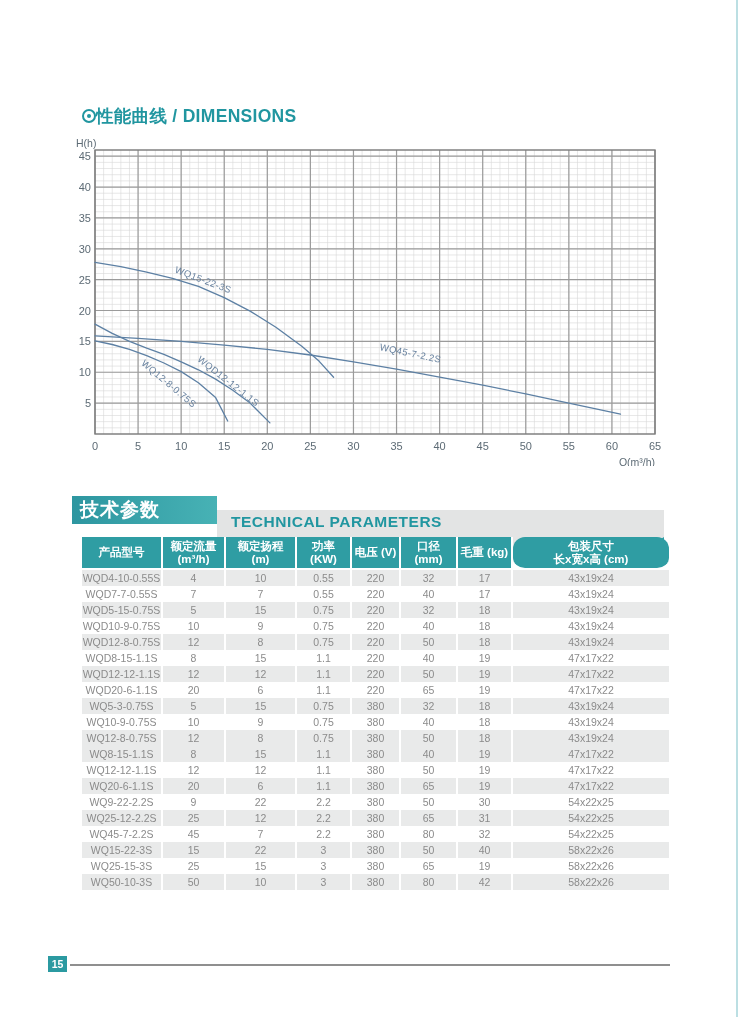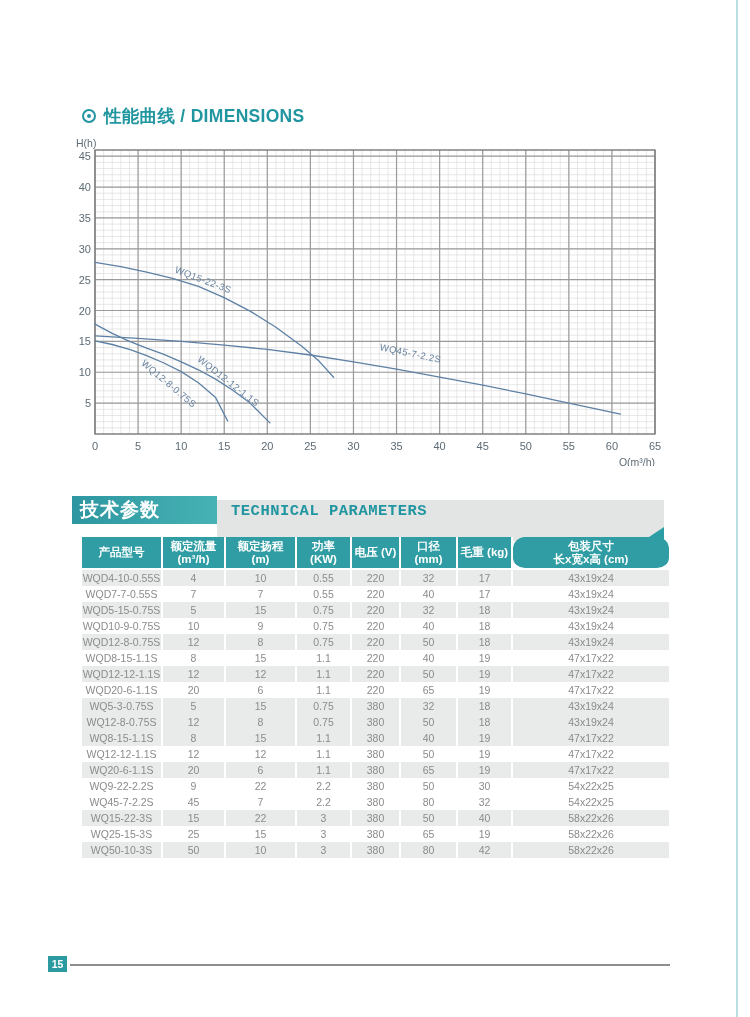--- a/index.html
+++ b/index.html
@@ -7,21 +7,21 @@
   body { font-family:"Liberation Sans","DejaVu Sans",sans-serif; }
   #page {
     position:relative; width:750px; height:1017px; background:#ffffff; overflow:hidden;
   }
   
   .edge-line {
     position:absolute; top:0; bottom:0; right:12px; width:2px; background:#bcdfe3;
   }
   
   .sec1-title {
-    position:absolute; left:82px; top:104px; display:flex; align-items:center; gap:8px;
+    position:absolute; left:82px; top:104px; display:flex; align-items:center; gap:0;
   }
   .circle-dot {
     width:14px; height:14px; border:2px solid #2196a0; border-radius:50%;
     position:relative; flex:0 0 auto;
   }
   .circle-dot::after {
     content:""; position:absolute; left:50%; top:50%; width:4px; height:4px;
     margin:-2px 0 0 -2px; background:#2196a0; border-radius:50%;
   }
   .sec1-title h1 {
@@ -34,21 +34,21 @@
   .axis-title { font-size:10.5px; fill:#5d6b75; font-family:"Liberation Sans","DejaVu Sans",sans-serif; }
   .curve-label { font-size:9.5px; fill:#68829f; letter-spacing:0.4px; font-family:"Liberation Sans","DejaVu Sans",sans-serif; }
   
   .sec2-bar { position:absolute; left:72px; top:496px; width:592px; height:28px; display:flex; }
   .sec2-cn {
     width:145px; height:28px; background:linear-gradient(90deg,#2d96a0,#47b2b5);
     color:#fff; font-size:19px; font-weight:bold; line-height:28px; padding-left:8px;
     letter-spacing:1px; flex:0 0 auto;
   }
   .sec2-en-bar {
-    flex:1; height:41px; margin-top:4px; background:#e3e4e4; position:relative;font-family:Liberation Mono, monospace;
+    flex:1; height:41px; margin-top:14px; background:#e3e4e4; position:relative;
   }
   .sec2-en-bar span {
     display:block; color:#2196a0; font-size:15.5px; font-weight:bold; line-height:23px;
     padding-left:14px; letter-spacing:0.5px;
   }
   .corner-triangle {
     position:absolute; right:0; bottom:0; width:0; height:0;
     border-left:21px solid transparent; border-bottom:14px solid #2b9ea5;
   }
   
@@ -400,20 +400,30 @@
         <tr class="odd">
           <td>WQ5-3-0.75S</td>
           <td>5</td>
           <td>15</td>
           <td>0.75</td>
           <td>380</td>
           <td>32</td>
           <td>18</td>
           <td>43x19x24</td>
         </tr>
+        <tr class="even">
+          <td>WQ10-9-0.75S</td>
+          <td>10</td>
+          <td>9</td>
+          <td>0.75</td>
+          <td>380</td>
+          <td>40</td>
+          <td>18</td>
+          <td>43x19x24</td>
+        </tr>
         <tr class="odd">
           <td>WQ12-8-0.75S</td>
           <td>12</td>
           <td>8</td>
           <td>0.75</td>
           <td>380</td>
           <td>50</td>
           <td>18</td>
           <td>43x19x24</td>
         </tr>
@@ -450,20 +460,30 @@
         <tr class="even">
           <td>WQ9-22-2.2S</td>
           <td>9</td>
           <td>22</td>
           <td>2.2</td>
           <td>380</td>
           <td>50</td>
           <td>30</td>
           <td>54x22x25</td>
         </tr>
+        <tr class="odd">
+          <td>WQ25-12-2.2S</td>
+          <td>25</td>
+          <td>12</td>
+          <td>2.2</td>
+          <td>380</td>
+          <td>65</td>
+          <td>31</td>
+          <td>54x22x25</td>
+        </tr>
         <tr class="even">
           <td>WQ45-7-2.2S</td>
           <td>45</td>
           <td>7</td>
           <td>2.2</td>
           <td>380</td>
           <td>80</td>
           <td>32</td>
           <td>54x22x25</td>
         </tr>

